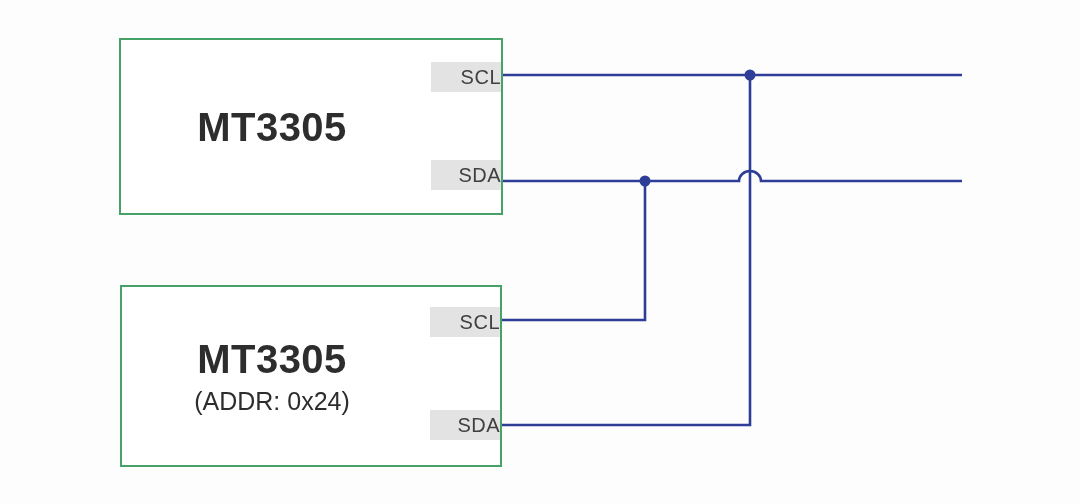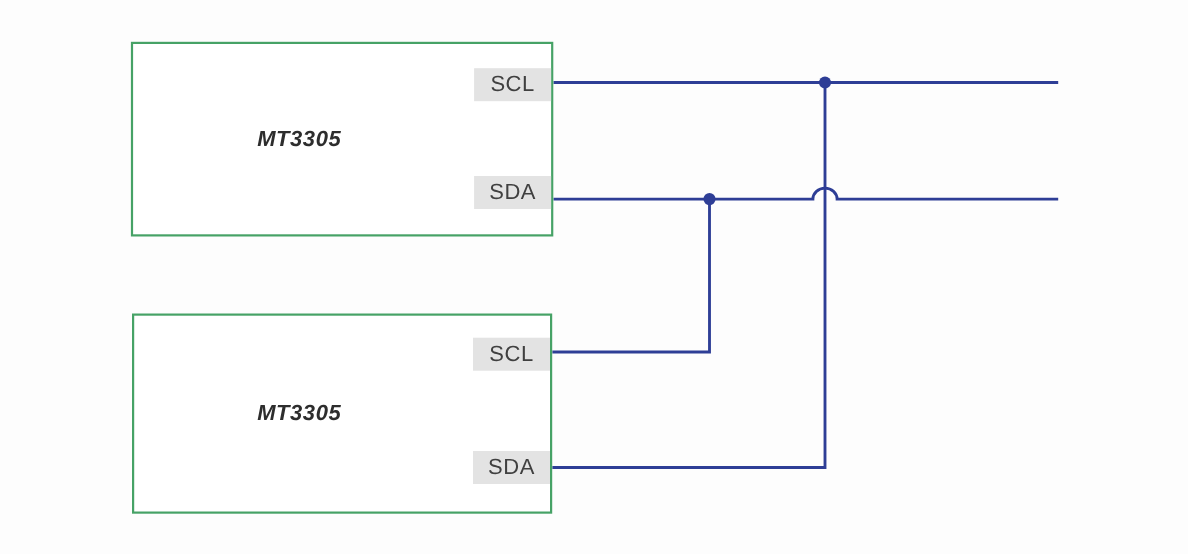--- a/index.html
+++ b/index.html
@@ -46,44 +46,43 @@
 
   .chip-text {
     position: absolute;
     left: 0; top: 0; bottom: 0; right: 78px;
     display: flex;
     flex-direction: column;
     align-items: center;
     justify-content: center;
   }
   .chip-name {
-    font-size: 20px;
+    font-size: 40px;
     font-weight: 700;
     line-height: 1.3;
     color: var(--chip-text);
     letter-spacing: 0.5px;
-    font-style: italic;
   }
   .chip-addr {
     font-size: 25px;
     font-weight: 400;
     line-height: 1.35;
     color: var(--chip-text);
   }
 
   .pin {
     position: absolute;
     right: 0;
     width: 70px;
     height: 30px;
     background: var(--pin-bg);
     color: var(--pin-text);
     font-size: 20px;
     line-height: 30px;
-    text-align: center;
+    text-align: right;
     letter-spacing: 0.5px;
   }
   .chip1 .pin-scl { top: 22px; }
   .chip1 .pin-sda { top: 120px; }
   .chip2 .pin-scl { top: 20px; }
   .chip2 .pin-sda { top: 123px; }
 
   .bus-label {
     position: absolute;
     right: 118px;
@@ -119,19 +118,20 @@
     <div class="chip-text">
       <div class="chip-name">MT3305</div>
     </div>
     <div class="pin pin-scl">SCL</div>
     <div class="pin pin-sda">SDA</div>
   </div>
 
   <div class="chip chip2">
     <div class="chip-text">
       <div class="chip-name">MT3305</div>
+      <div class="chip-addr">(ADDR: 0x24)</div>
     </div>
     <div class="pin pin-scl">SCL</div>
     <div class="pin pin-sda">SDA</div>
   </div>
 
 
 </div>
 
 </body></html>

